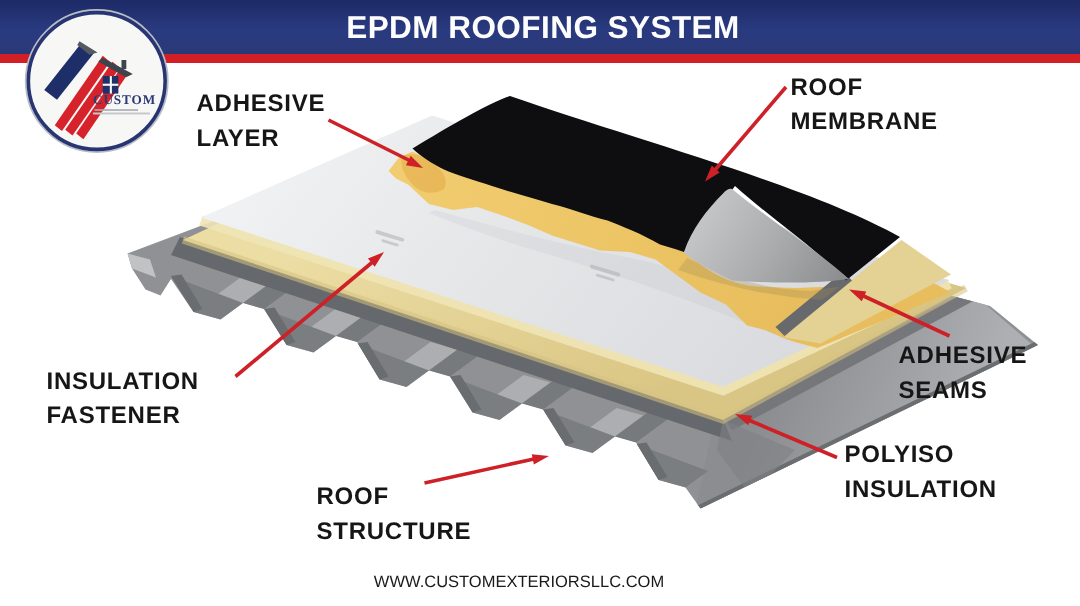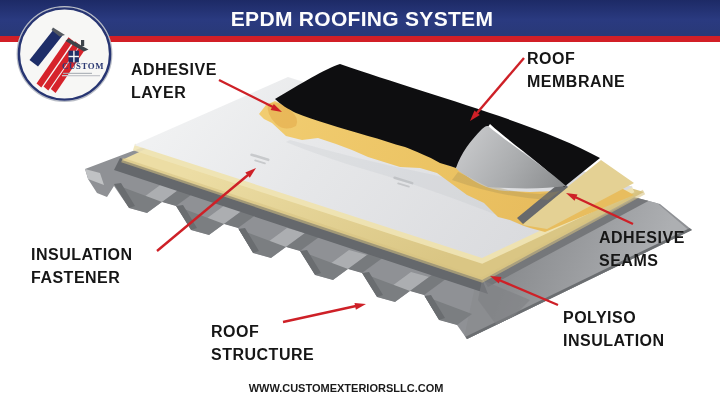--- a/index.html
+++ b/index.html
@@ -1,21 +1,21 @@
 <!DOCTYPE html>
 <html><head>
 <meta charset="utf-8">
 <style>
 html,body{margin:0;padding:0;}
 body{width:720px;height:404px;position:relative;background:#fff;font-family:"Liberation Sans",sans-serif;overflow:hidden;}
 .banner{position:absolute;left:0;top:0;width:720px;height:36px;background:linear-gradient(#1d2a66 0%,#2a3a80 55%,#293977 100%);}
 .redbar{position:absolute;left:0;top:36px;width:720px;height:6px;background:#d21f26;}
 .title{position:absolute;left:2px;top:7px;width:720px;text-align:center;color:#fdfdfd;font-weight:bold;font-size:21px;letter-spacing:0.3px;}
 .lbl{position:absolute;color:#161616;font-weight:bold;font-size:16px;line-height:23px;letter-spacing:0.5px;white-space:pre;}
-.site{position:absolute;left:146px;top:382px;width:400px;text-align:center;color:#1a1a1a;font-weight:bold;font-size:11px;letter-spacing:0px;}
+.site{position:absolute;left:146px;top:382px;width:400px;text-align:center;color:#1a1a1a;font-weight:normal;font-size:11px;letter-spacing:0px;}
 svg{position:absolute;left:0;top:0;}
 </style>
 </head>
 <body>
 <div class="banner"></div>
 <div class="redbar"></div>
 <div class="title">EPDM ROOFING SYSTEM</div>
 
 <svg id="diag" width="720" height="404" viewBox="0 0 720 404">
 <defs>
@@ -166,21 +166,21 @@
 <div class="lbl" style="left:131px;top:58px;">ADHESIVE
 LAYER</div>
 <div class="lbl" style="left:527px;top:47px;">ROOF
 MEMBRANE</div>
 <div class="lbl" style="left:31px;top:243px;">INSULATION
 FASTENER</div>
 <div class="lbl" style="left:599px;top:226px;">ADHESIVE
 SEAMS</div>
 <div class="lbl" style="left:211px;top:320px;">ROOF
 STRUCTURE</div>
-<div class="lbl" style="left:563px;top:306px;">POLYISO
+<div class="lbl" style="left:563px;top:292px;">POLYISO
 INSULATION</div>
 <div class="site">WWW.CUSTOMEXTERIORSLLC.COM</div>
 
 <svg id="logo" width="104" height="104" viewBox="0 0 104 104" style="left:13px;top:3px;">
 <circle cx="51.5" cy="51" r="47.3" fill="#f7f7f5" stroke="#b9bdc6" stroke-width="1.3"></circle>
 <circle cx="51.5" cy="51" r="45.6" fill="none" stroke="#273572" stroke-width="2.4"></circle>
 
 <polygon points="16.5,57 41,26 49.5,32.5 25,63.5" fill="#1e2e68"></polygon>
 
 <polygon points="40,24.5 52,32 46.5,33.5 38.5,27" fill="#555a61"></polygon>

